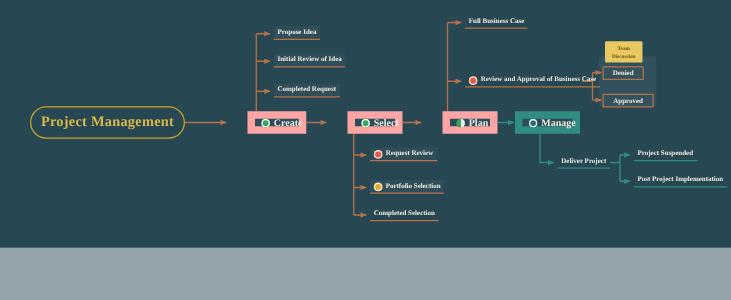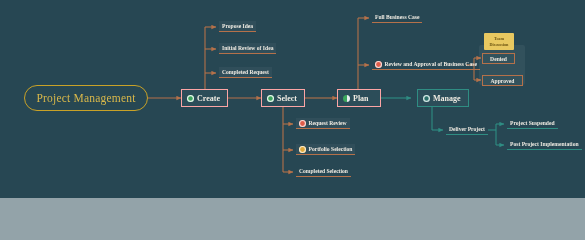--- a/index.html
+++ b/index.html
@@ -31,36 +31,37 @@
     display: flex;
     align-items: center;
     white-space: nowrap;
   }
 
   
   .root {
     border: 1.3px solid #c9a227;
     border-radius: 999px;
     color: #d9b84a;
-    font-weight: normal;
+    font-weight: bold;
     font-size: 11.5px;
     letter-spacing: .2px;
     justify-content: center;
     padding: 0 10px;
   }
 
   
   .stage {
-    border: 1px solid #fca5a5;
+    border: 6px solid #fca5a5;
     background: #2c4d59;
     color: #f0ece3;
     font-weight: bold;
     font-size: 8px;
     padding: 0 5px;
     gap: 3px;
+    margin-left: 17px;
   }
   .stage.teal { border-color: #2f8d83; }
 
   .dot {
     width: 7px; height: 7px;
     border-radius: 50%;
     flex: 0 0 auto;
     display: block;
   }
   .dot.green { background: #3ba55d; box-shadow: inset 0 0 0 1.2px #eaf5ee; }
@@ -188,21 +189,21 @@
   <div class="node stage" style="left:337px; top:89px; width:44px; height:18px;">
     <span class="dot half"></span>
     <span>Plan</span>
   </div>
 
   <div class="node stage" style="left:261px; top:89px; width:44px; height:18px;">
     <span class="dot green"></span>
     <span>Select</span>
   </div>
 
-  <div class="node stage teal" style="left:417px; top:89px; width:52px; height:18px;">
+  <div class="node stage teal" style="left:395px; top:89px; width:52px; height:18px;">
     <span class="dot ring"></span>
     <span>Manage</span>
   </div>
 
   <div class="node leaf" style="left:219px; top:21px; height:11px;">
     <span>Propose Idea</span>
   </div>
   <div class="node leaf" style="left:219px; top:43px; height:11px;">
     <span>Initial Review of Idea</span>
   </div>

